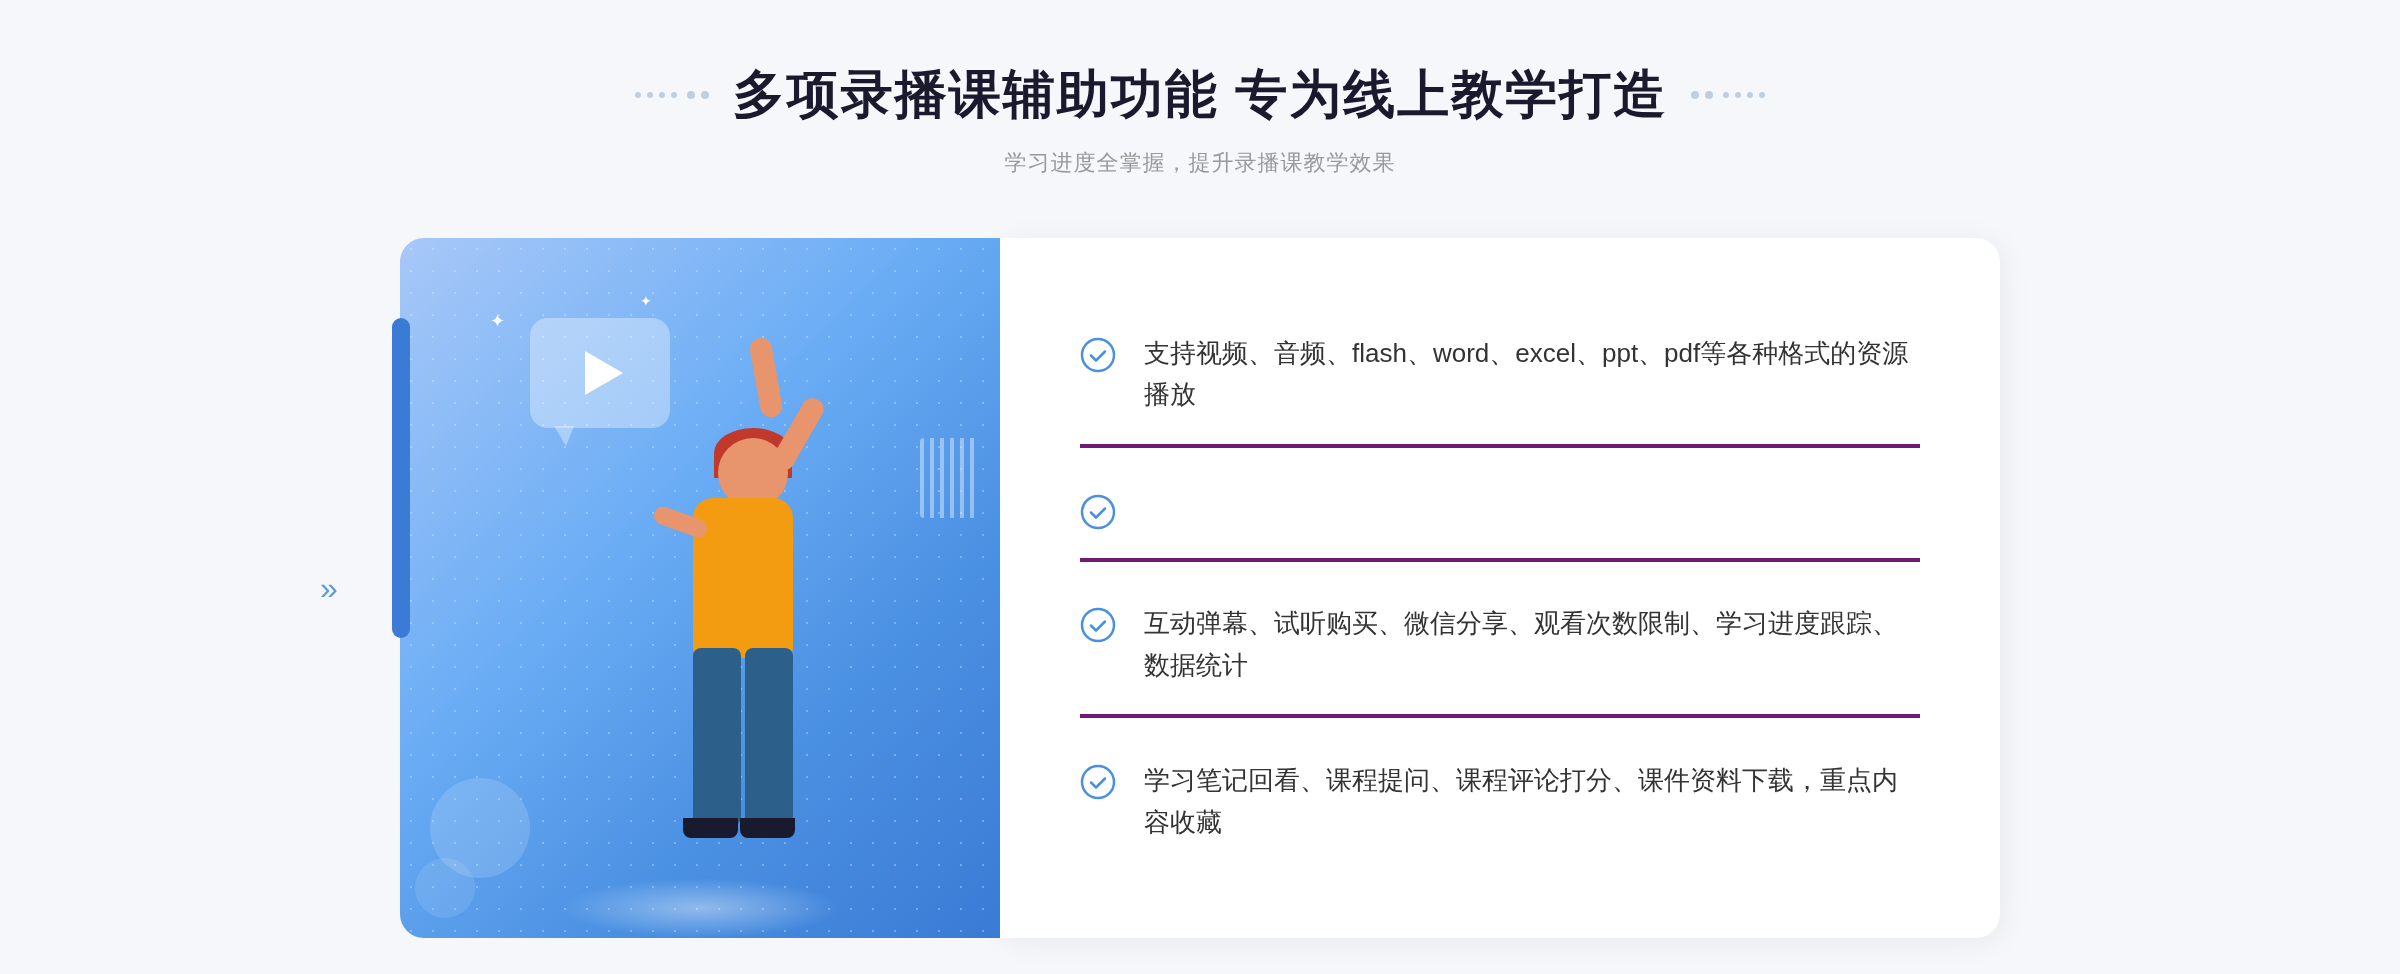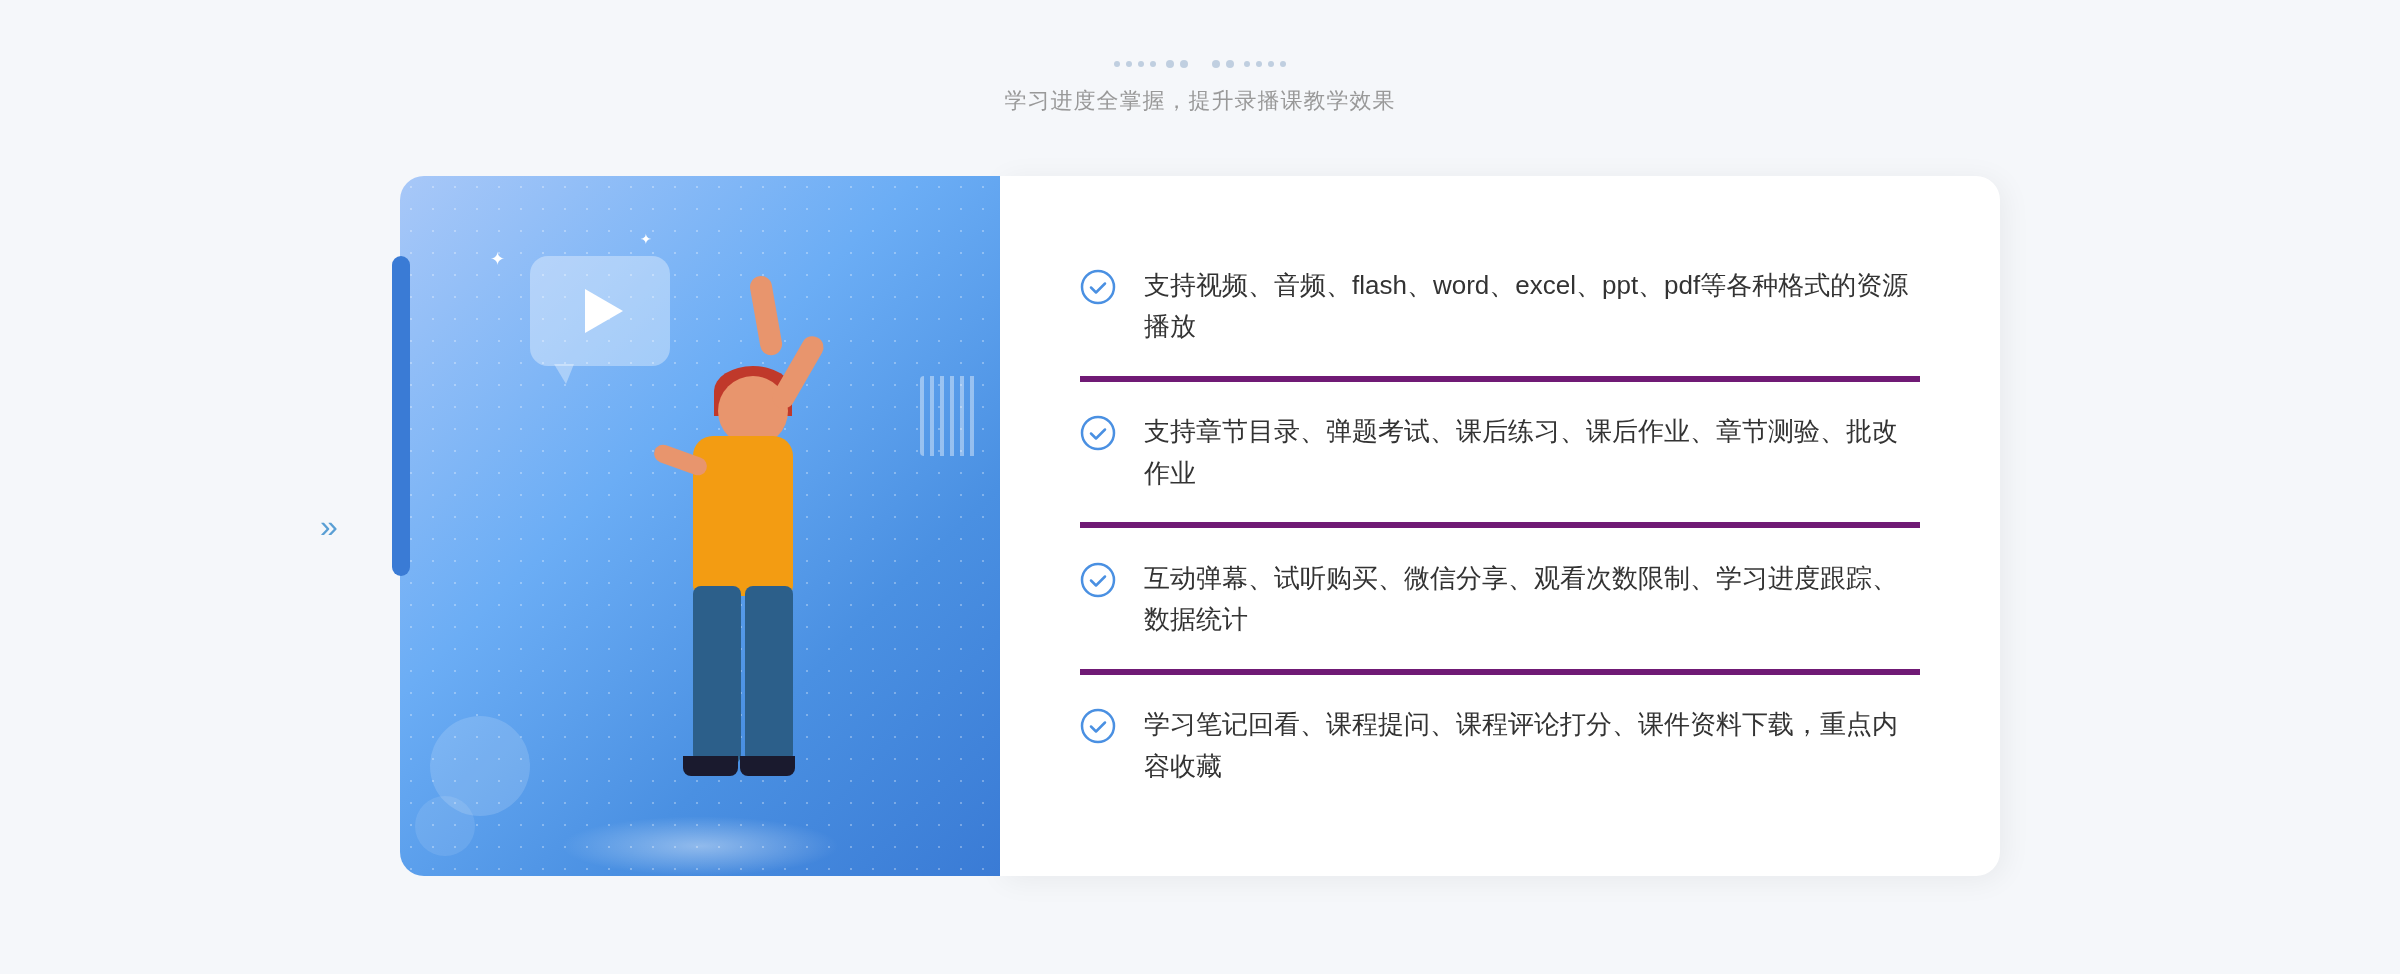--- a/index.html
+++ b/index.html
@@ -312,21 +312,21 @@
       display: flex;
       flex-direction: column;
       justify-content: space-around;
       box-shadow: 4px 4px 30px rgba(0,0,0,0.06);
     }
     .feature-item {
       display: flex;
       align-items: flex-start;
       gap: 28px;
       padding: 28px 0;
-      border-bottom: 6px solid #701a75;
+      border-bottom: 4px solid #701a75;
     }
     .feature-item:last-child {
       border-bottom: none;
     }
     .check-icon {
       width: 36px;
       height: 36px;
       flex-shrink: 0;
       margin-top: 4px;
     }
@@ -350,20 +350,21 @@
     <div class="title-row">
 
       <div class="title-dots">
         <span></span>
           <span></span>
           <span></span>
           <span></span>
         <span style="width:8px;height:8px;background:#c0cfe0;border-radius:50%;display:inline-block;margin-left:4px;"></span>
         <span style="width:8px;height:8px;background:#c0cfe0;border-radius:50%;display:inline-block;"></span>
       </div>
+      <h1 class="main-title">多项录播课辅助功能 专为线上教学打造</h1>
 
       <div class="title-dots">
         <span style="width:8px;height:8px;background:#c0cfe0;border-radius:50%;display:inline-block;"></span>
         <span style="width:8px;height:8px;background:#c0cfe0;border-radius:50%;display:inline-block;margin-right:4px;"></span>
         <span></span>
           <span></span>
           <span></span>
           <span></span>
       </div>
     </div>
@@ -427,21 +428,20 @@
         <span class="feature-text">支持视频、音频、flash、word、excel、ppt、pdf等各种格式的资源播放</span>
       </div>
 
       <div class="feature-item">
         <div class="check-icon">
           <svg viewBox="0 0 36 36" fill="none" xmlns="http://www.w3.org/2000/svg">
             <circle cx="18" cy="18" r="16" stroke="#4a90e2" stroke-width="2.5" fill="none"></circle>
             <path d="M11 18.5l5 5 9-9" stroke="#4a90e2" stroke-width="2.5" stroke-linecap="round" stroke-linejoin="round"></path>
           </svg>
         </div>
-        <span class="feature-text">支持章节目录、弹题考试、课后练习、课后作业、章节测验、批改作业</span>
       </div>
 
       <div class="feature-item">
         <div class="check-icon">
           <svg viewBox="0 0 36 36" fill="none" xmlns="http://www.w3.org/2000/svg">
             <circle cx="18" cy="18" r="16" stroke="#4a90e2" stroke-width="2.5" fill="none"></circle>
             <path d="M11 18.5l5 5 9-9" stroke="#4a90e2" stroke-width="2.5" stroke-linecap="round" stroke-linejoin="round"></path>
           </svg>
         </div>
         <span class="feature-text">互动弹幕、试听购买、微信分享、观看次数限制、学习进度跟踪、数据统计</span>

